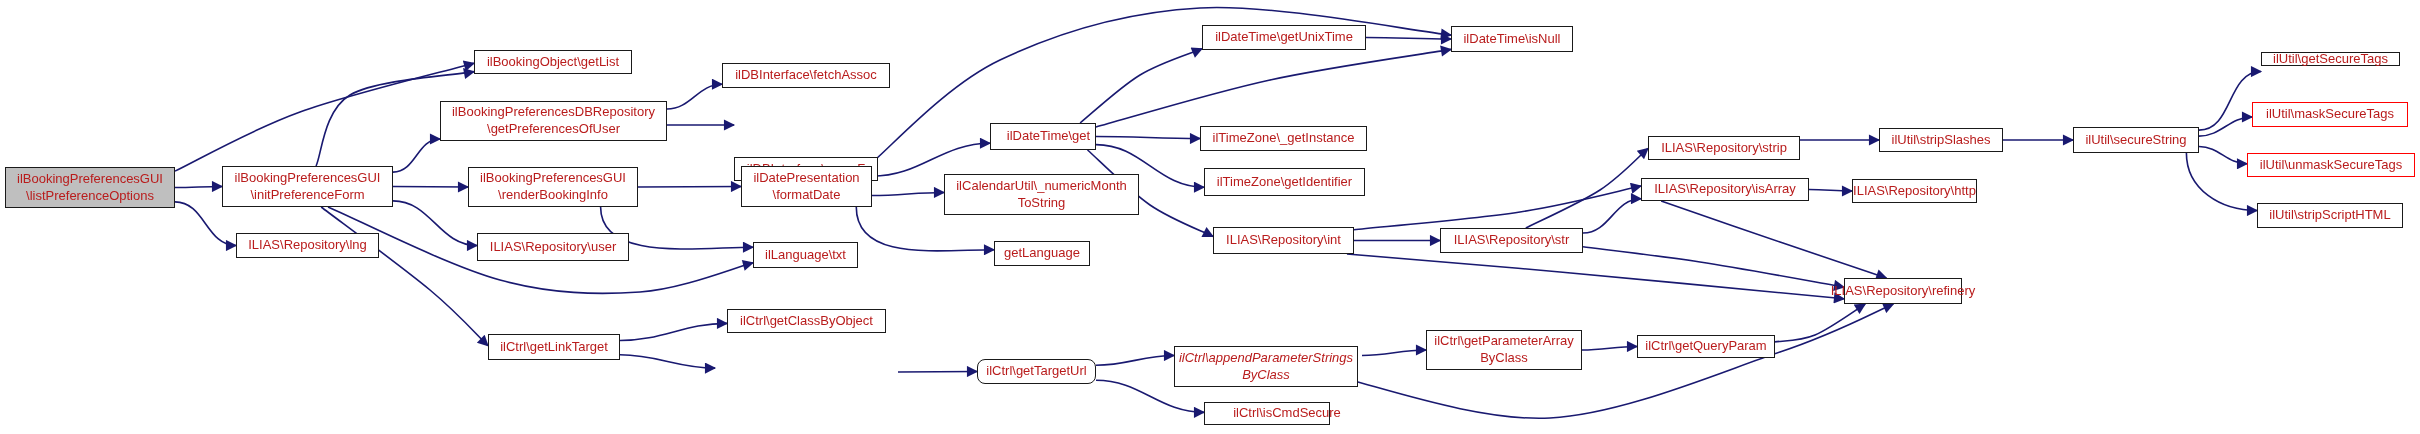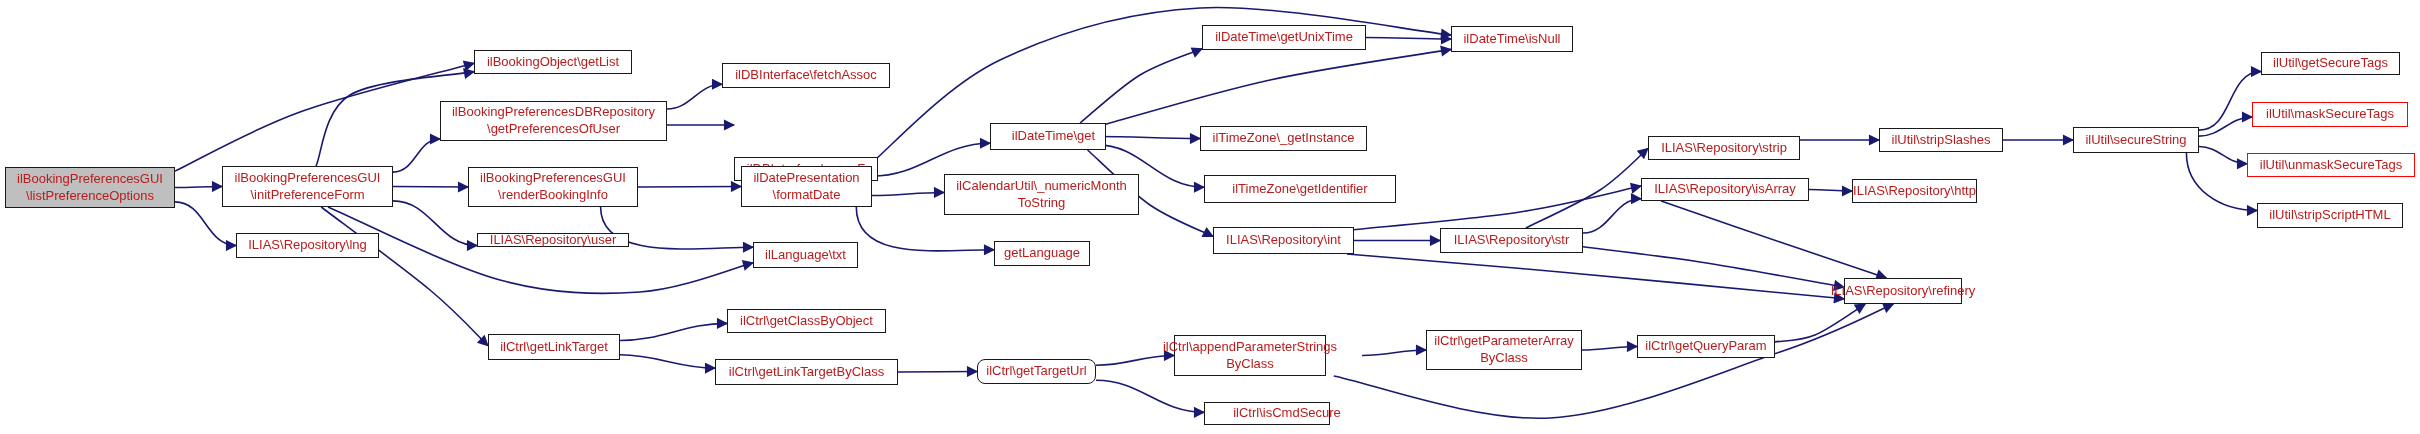--- a/index.html
+++ b/index.html
@@ -85,21 +85,21 @@
       <span>ilBookingObject\getList</span>
     </div>
     <div class="node" style="left: 440px; top: 101px; width: 227px; height: 40px;">
       <span>ilBookingPreferencesDBRepository</span>
       <span>\getPreferencesOfUser</span>
     </div>
     <div class="node" style="left: 468px; top: 167px; width: 170px; height: 40px;">
       <span>ilBookingPreferencesGUI</span>
       <span>\renderBookingInfo</span>
     </div>
-    <div class="node" style="left: 477px; top: 233px; width: 152px; height: 14px;">
+    <div class="node" style="left: 477px; top: 233px; width: 152px; height: 28px;">
       <span>ILIAS\Repository\user</span>
     </div>
     <div class="node" style="left: 488px; top: 334px; width: 132px; height: 26px;">
       <span>ilCtrl\getLinkTarget</span>
     </div>
     <div class="node" style="left: 722px; top: 63px; width: 168px; height: 25px;">
       <span>ilDBInterface\fetchAssoc</span>
     </div>
     <div class="node" style="left: 734px; top: 113px; width: 144px; height: 24px; margin-top: 44px;">
       <span>ilDBInterface\queryF</span>
@@ -107,49 +107,46 @@
     <div class="node" style="left: 741px; top: 166px; width: 131px; height: 41px;">
       <span>ilDatePresentation</span>
       <span>\formatDate</span>
     </div>
     <div class="node" style="left: 753px; top: 242px; width: 105px; height: 26px;">
       <span>ilLanguage\txt</span>
     </div>
     <div class="node" style="left: 727px; top: 309px; width: 159px; height: 24px;">
       <span>ilCtrl\getClassByObject</span>
     </div>
-    <div class="node" style="left: 715px; top: 359px; width: 183px; height: 26px;">
-      <span>ilCtrl\getLinkTargetByClass</span>
-    </div>
-    <div class="node" style="left: 990px; top: 123px; width: 116px; height: 27px; padding-left: 11px;">
+    <div class="node" style="left: 990px; top: 123px; width: 106px; height: 27px; padding-left: 11px;">
       <span>ilDateTime\get</span>
     </div>
     <div class="node" style="left: 944px; top: 174px; width: 195px; height: 41px;">
       <span>ilCalendarUtil\_numericMonth</span>
       <span>ToString</span>
     </div>
     <div class="node" style="left: 994px; top: 241px; width: 96px; height: 25px;">
       <span>getLanguage</span>
     </div>
     <div class="node" style="left: 977px; top: 359px; width: 119px; height: 25px; border-radius: 8px;">
       <span>ilCtrl\getTargetUrl</span>
     </div>
     <div class="node" style="left: 1202px; top: 25px; width: 164px; height: 25px;">
       <span>ilDateTime\getUnixTime</span>
     </div>
     <div class="node" style="left: 1200px; top: 126px; width: 167px; height: 25px;">
       <span>ilTimeZone\_getInstance</span>
     </div>
-    <div class="node" style="left: 1204px; top: 175px; width: 192px; height: 28px;">
+    <div class="node" style="left: 1204px; top: 168px; width: 161px; height: 28px;">
       <span>ilTimeZone\getIdentifier</span>
     </div>
     <div class="node" style="left: 1213px; top: 227px; width: 141px; height: 27px;">
       <span>ILIAS\Repository\int</span>
     </div>
-    <div class="node" style="left: 1174px; top: 335px; width: 152px; height: 41px;">
+    <div class="node" style="left: 1174px; top: 346px; width: 184px; height: 41px; font-style: italic;">
       <span>ilCtrl\appendParameterStrings</span>
       <span>ByClass</span>
     </div>
     <div class="node" style="left: 1204px; top: 402px; width: 126px; height: 23px; padding-left: 40px;">
       <span>ilCtrl\isCmdSecure</span>
     </div>
     <div class="node" style="left: 1451px; top: 26px; width: 122px; height: 26px;">
       <span>ilDateTime\isNull</span>
     </div>
     <div class="node" style="left: 1440px; top: 228px; width: 143px; height: 25px;">
@@ -173,21 +170,21 @@
     </div>
     <div class="node" style="left: 1852px; top: 179px; width: 125px; height: 24px;">
       <span>ILIAS\Repository\http</span>
     </div>
     <div class="node" style="left: 1844px; top: 278px; width: 118px; height: 26px;">
       <span>ILIAS\Repository\refinery</span>
     </div>
     <div class="node" style="left: 2073px; top: 127px; width: 126px; height: 26px;">
       <span>ilUtil\secureString</span>
     </div>
-    <div class="node" style="left: 2261px; top: 52px; width: 139px; height: 23px;">
+    <div class="node" style="left: 2261px; top: 52px; width: 139px; height: 14px;">
       <span>ilUtil\getSecureTags</span>
     </div>
     <div class="node truncated" style="left: 2252px; top: 102px; width: 156px; height: 25px;">
       <span>ilUtil\maskSecureTags</span>
     </div>
     <div class="node truncated" style="left: 2247px; top: 153px; width: 168px; height: 24px;">
       <span>ilUtil\unmaskSecureTags</span>
     </div>
     <div class="node" style="left: 2257px; top: 203px; width: 146px; height: 25px;">
       <span>ilUtil\stripScriptHTML</span>

